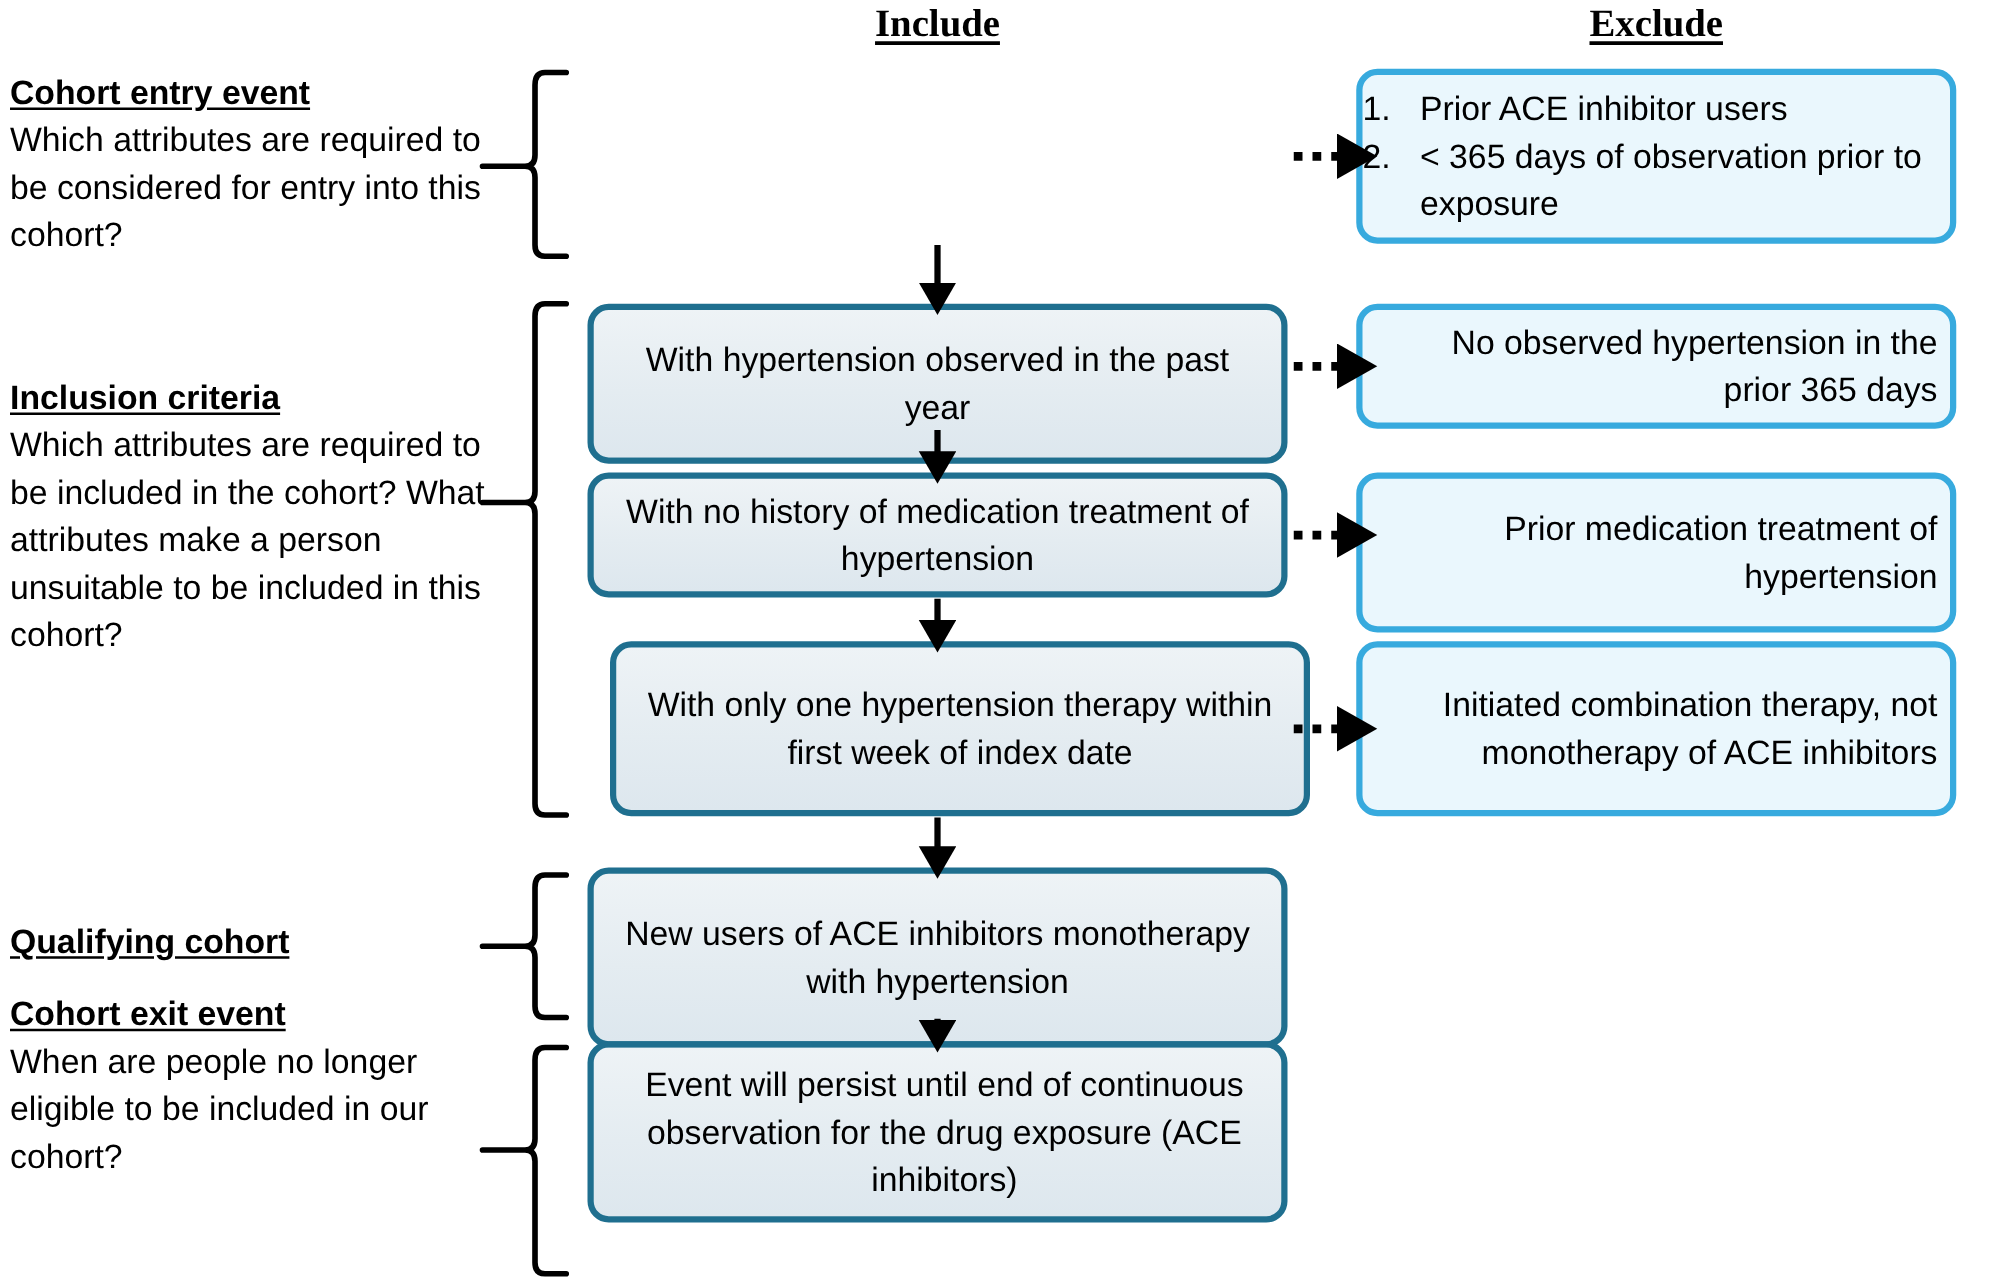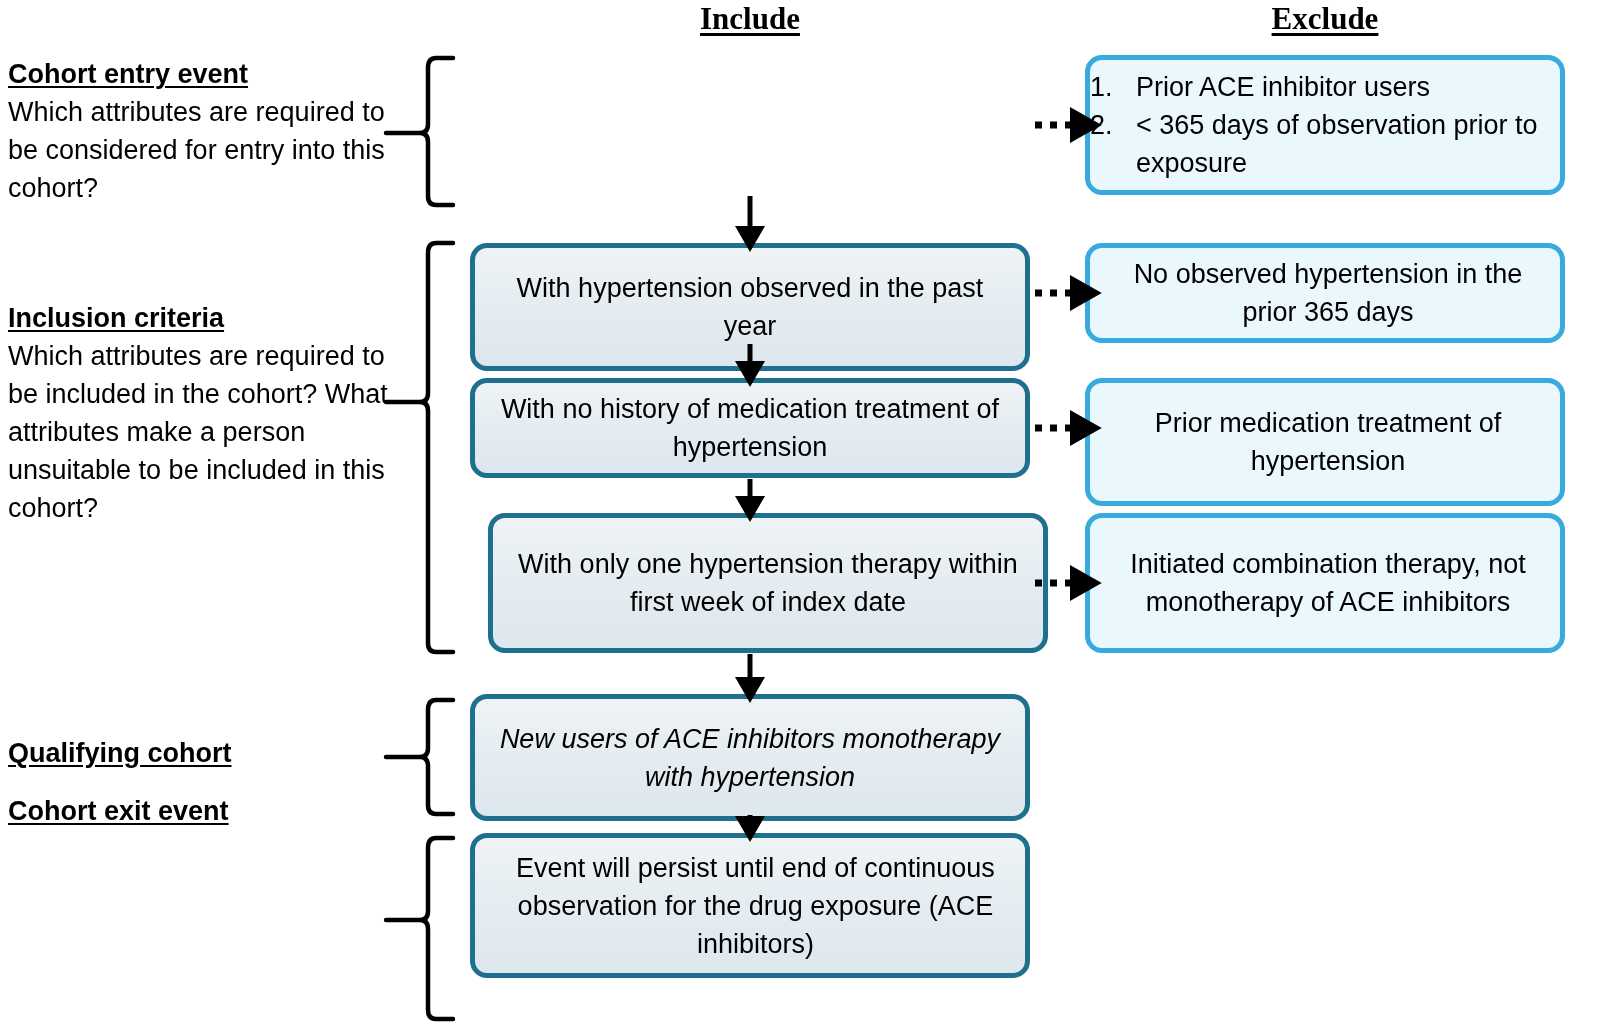--- a/index.html
+++ b/index.html
@@ -80,39 +80,39 @@
     border: 5px solid #1f6f8f;
     border-radius: 17px;
   }
   .node.exclude {
     background: #eaf7fd;
     border: 5px solid #37aade;
     border-radius: 17px;
     text-align: left;
     justify-content: flex-start;
   }
-  .node.exclude .node-text { padding: 0 10px 0 16px; text-align: center; }
+  .node.exclude .node-text { padding: 0 10px 0 16px; text-align: right; }
 
   
   .numlist { margin: 0; padding: 0; list-style: none; }
   .numlist li {
     display: flex;
     align-items: flex-start;
     font-size: 27px;
     line-height: 38px;
   }
   .numlist .num { width: 46px; flex: 0 0 46px; }
   .numlist .txt { flex: 1 1 auto; }
 
   
   #node-i1 { left: 470px; top:  55px; width: 560px; height: 140px; }
   #node-i2 { left: 470px; top: 243px; width: 560px; height: 128px; }
   #node-i3 { left: 470px; top: 378px; width: 560px; height: 100px; }
   #node-i4 { left: 488px; top: 513px; width: 560px; height: 140px; }
-  #node-i5 { left: 470px; top: 694px; width: 560px; height: 127px; font-style: italic; }
+  #node-i5 { left: 470px; top: 694px; width: 560px; height: 144px; }
   #node-i6 { left: 470px; top: 833px; width: 560px; height: 145px; padding-left: 11px; }
 
   
   #node-e1 { left: 1085px; top:  55px; width: 480px; height: 140px; }
   #node-e2 { left: 1085px; top: 243px; width: 480px; height: 100px; }
   #node-e3 { left: 1085px; top: 378px; width: 480px; height: 128px; }
   #node-e4 { left: 1085px; top: 513px; width: 480px; height: 140px; }
 
   svg.overlay {
     position: absolute;
@@ -139,20 +139,21 @@
     <div class="sec-title">Inclusion criteria</div>
     <div class="sec-body">Which attributes are required to be included in the cohort? What attributes make a person unsuitable to be included in this cohort?</div>
   </div>
 
   <div class="sec" id="sec-qualifying">
     <div class="sec-title">Qualifying cohort</div>
   </div>
 
   <div class="sec" id="sec-exit">
     <div class="sec-title">Cohort exit event</div>
+    <div class="sec-body">When are people no longer eligible to be included in our cohort?</div>
   </div>
 
   <div class="node include" id="node-i2">
     <span class="node-text">With hypertension observed in the past year</span>
   </div>
   <div class="node include" id="node-i3">
     <span class="node-text">With no history of medication treatment of hypertension</span>
   </div>
   <div class="node include" id="node-i4">
     <span class="node-text">With only one hypertension therapy within first week of index date</span>

